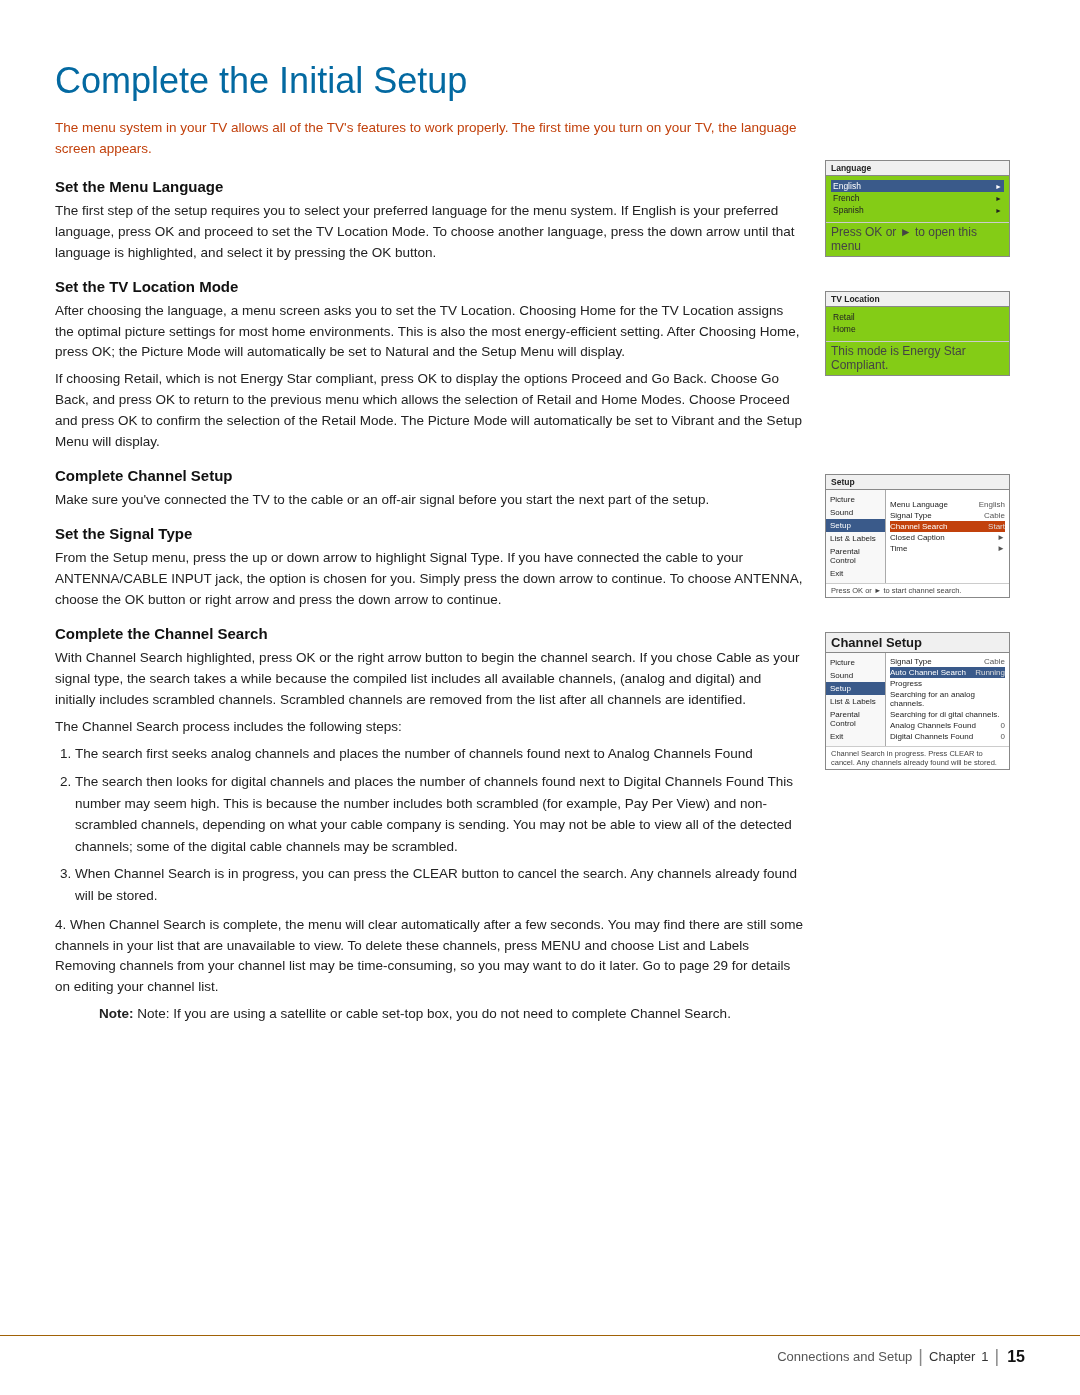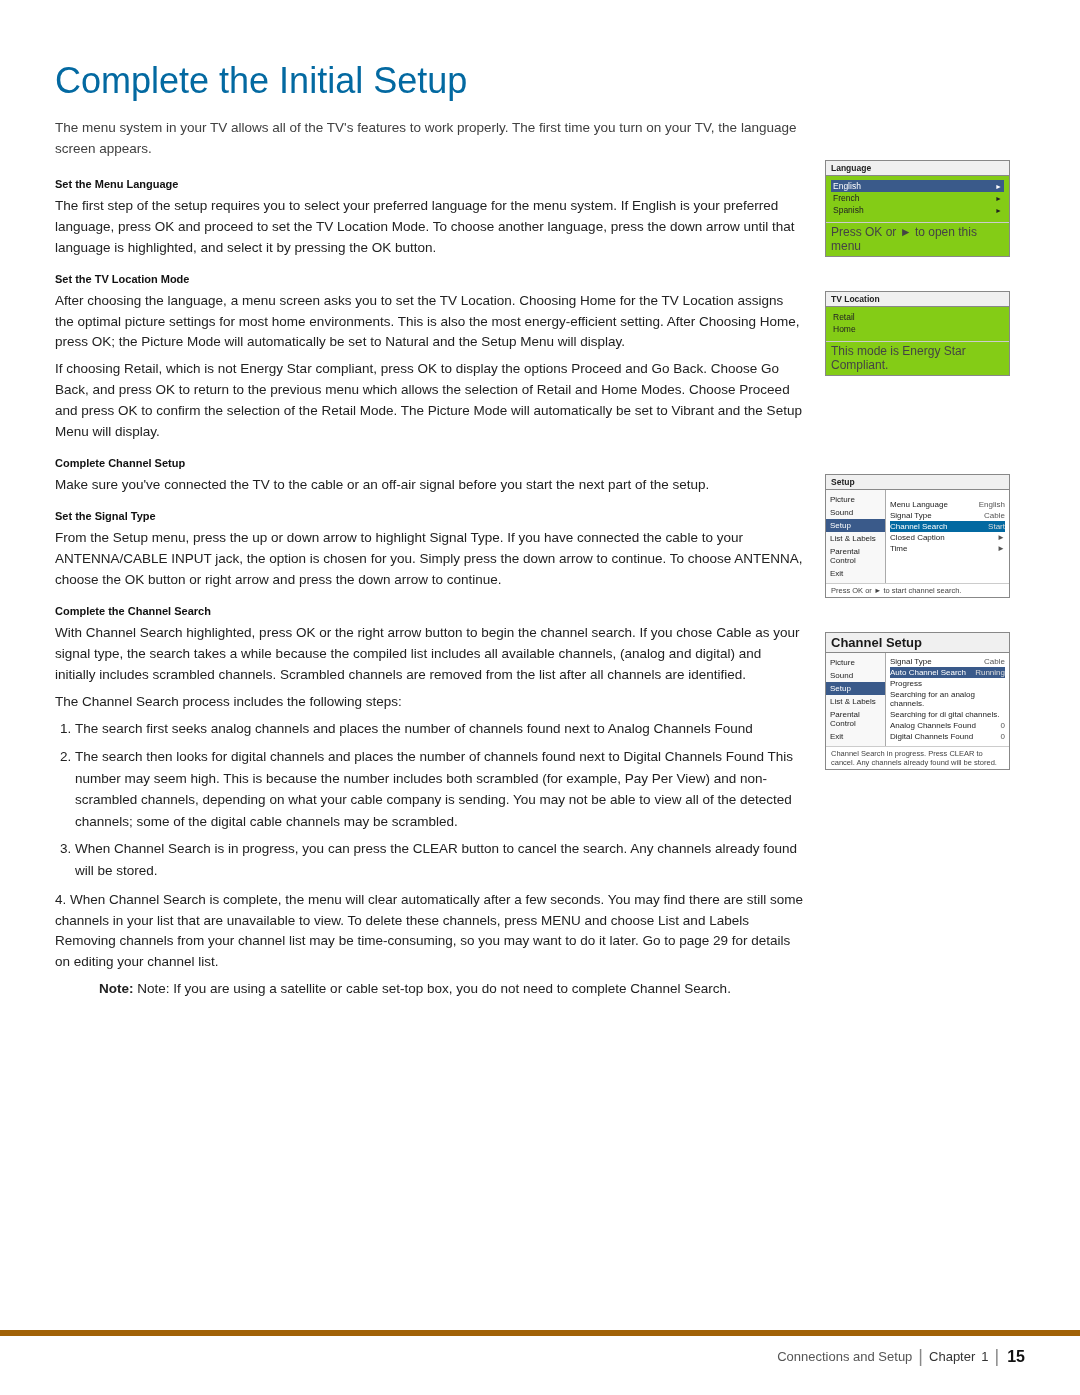--- a/index.html
+++ b/index.html
@@ -36,24 +36,24 @@
       font-size: 36px;
       font-weight: normal;
       margin-bottom: 16px;
       font-family: Arial, Helvetica, sans-serif;
       color: #0369a1;
     }
     .intro-text {
       font-size: 13.5px;
       line-height: 1.55;
       margin-bottom: 18px;
-      color: #404040;
+      color: #c2410c;
     }
     h2 {
-      font-size: 11px;
+      font-size: 15px;
       font-weight: bold;
       margin-bottom: 6px;
       margin-top: 12px;
       color: #111;
     }
     .section {
       margin-bottom: 14px;
     }
     .section p {
       font-size: 13.5px;
@@ -157,21 +157,21 @@
     }
     .setup-menu-row {
       display: flex;
       justify-content: space-between;
       padding: 1px 0;
       font-size: 8px;
       color: #222;
       align-items: center;
     }
     .setup-menu-row.highlighted {
-      background: #0369a1;
+      background: #c2410c;
       color: #fff;
     }
     .setup-menu-row .val {
       font-size: 8px;
       color: #555;
     }
     .setup-menu-row.highlighted .val {
       color: #ddd;
     }
     .setup-caption {
@@ -244,21 +244,21 @@
     .page-footer {
       position: absolute;
       bottom: 28px;
       left: 0;
       right: 0;
       display: flex;
       justify-content: flex-end;
       padding: 0 55px;
       font-size: 13px;
       color: #333;
-      border-top: 6px solid #a16207;
+      border-top: 1px solid #a16207;
       padding-top: 10px;
     }
     .footer-right {
       display: flex;
       align-items: center;
       gap: 6px;
     }
     .footer-section {
       color: #555;
     }

